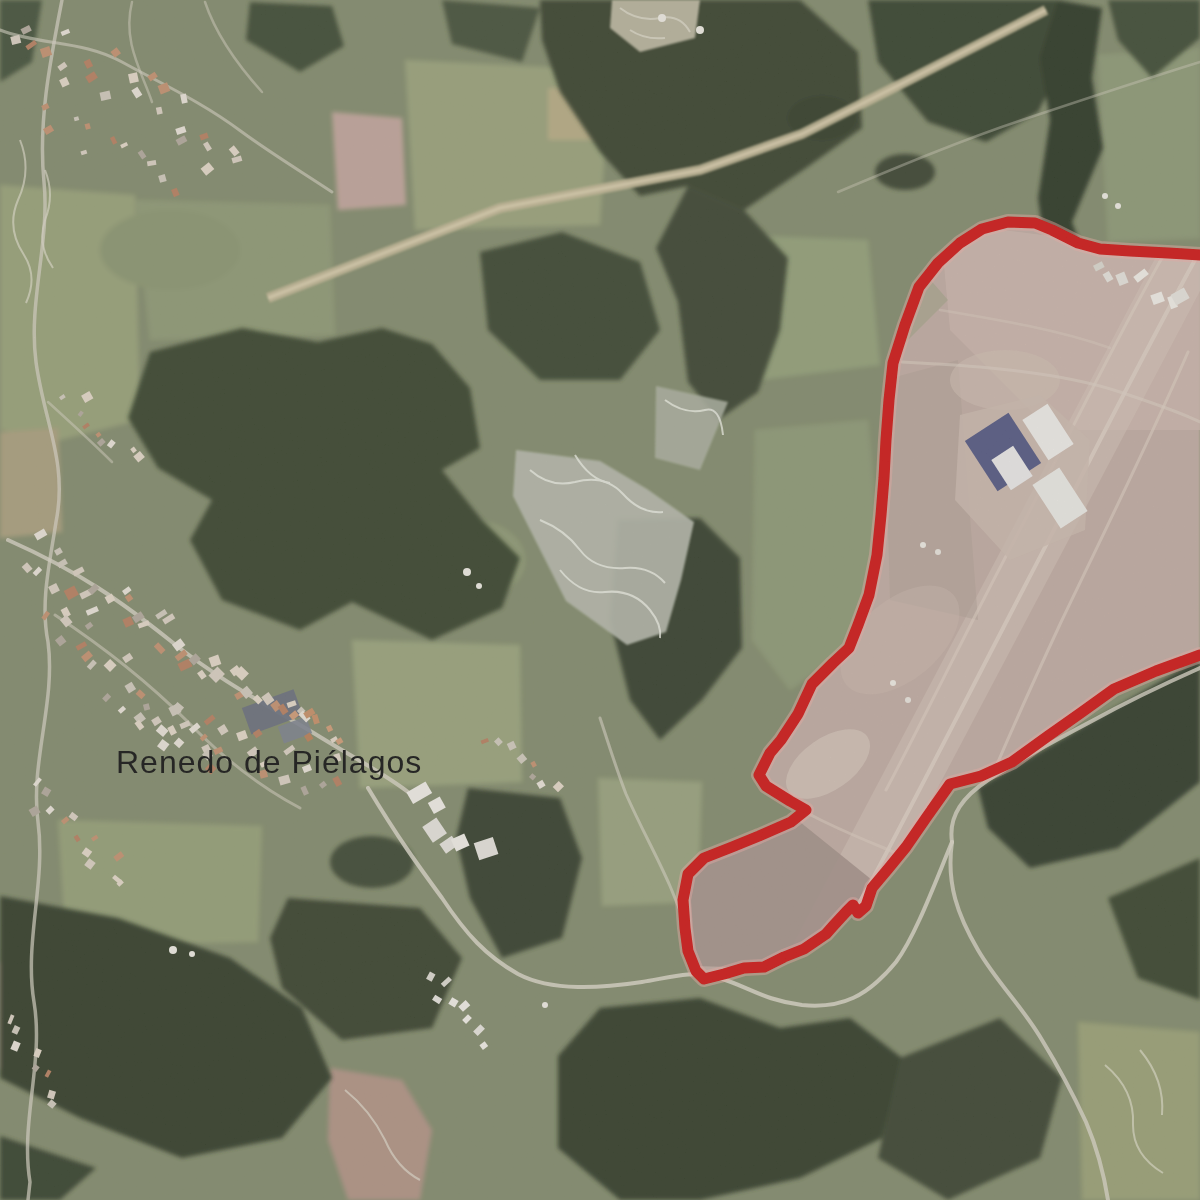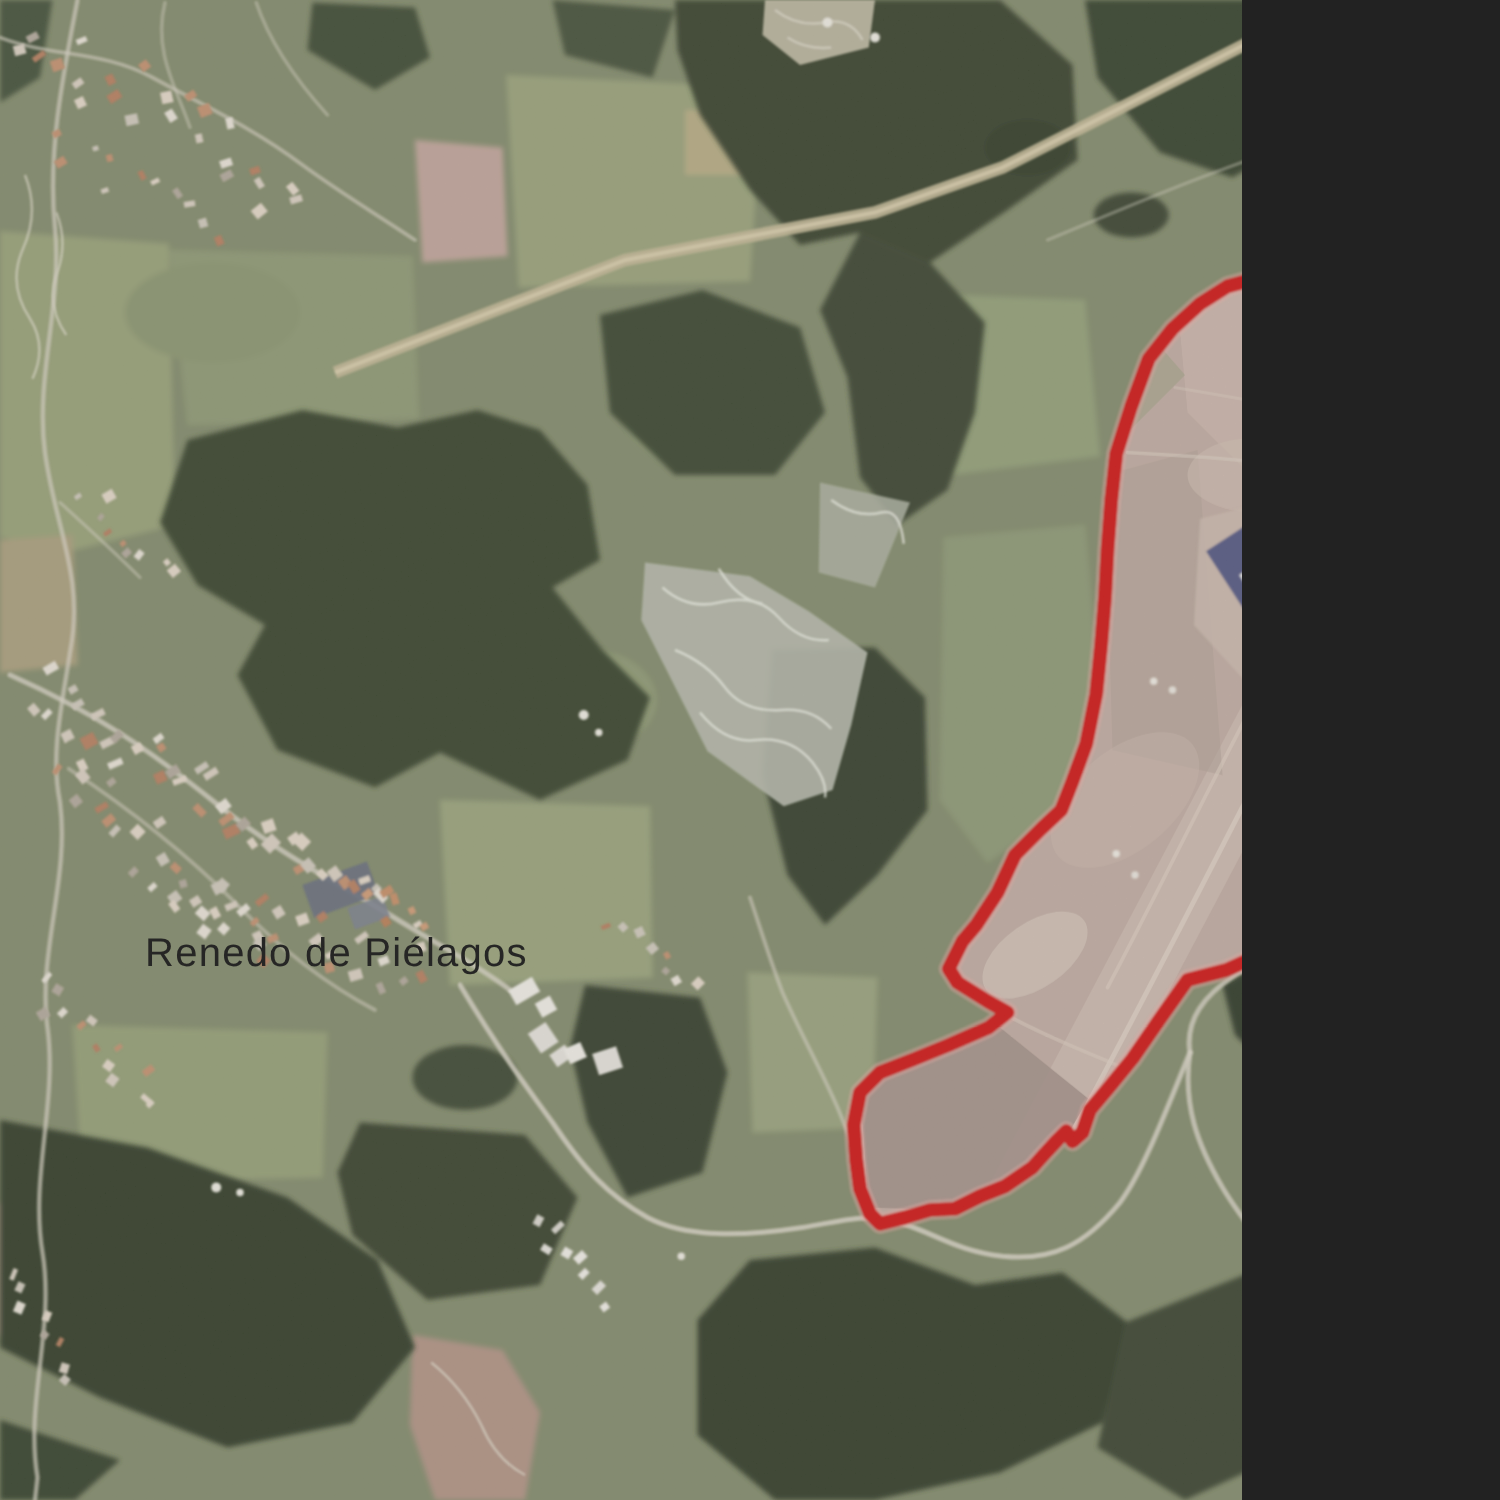--- a/index.html
+++ b/index.html
@@ -1,16 +1,16 @@
 <!DOCTYPE html>
 <html><head>
 <meta charset="utf-8">
 <style>
   html,body{margin:0;padding:0;background:#222;}
-  .stage{width:993px;height:1200px;position:relative;overflow:hidden;background:#848c6c;}
+  .stage{width:1200px;height:1200px;position:relative;overflow:hidden;background:#848c6c;}
   svg.map{display:block;width:1200px;height:1200px;filter:blur(.5px) saturate(.93) contrast(.99);}
   .place-label{font-family:"Liberation Sans","DejaVu Sans",sans-serif;font-size:32px;letter-spacing:1px;fill:#161616;}
 </style>
 </head>
 <body>
 
 <div class="stage">
 <svg class="map" viewBox="0 0 1200 1200" xmlns="http://www.w3.org/2000/svg">
   <defs>
     <filter id="soft2" x="-10%" y="-10%" width="120%" height="120%">

